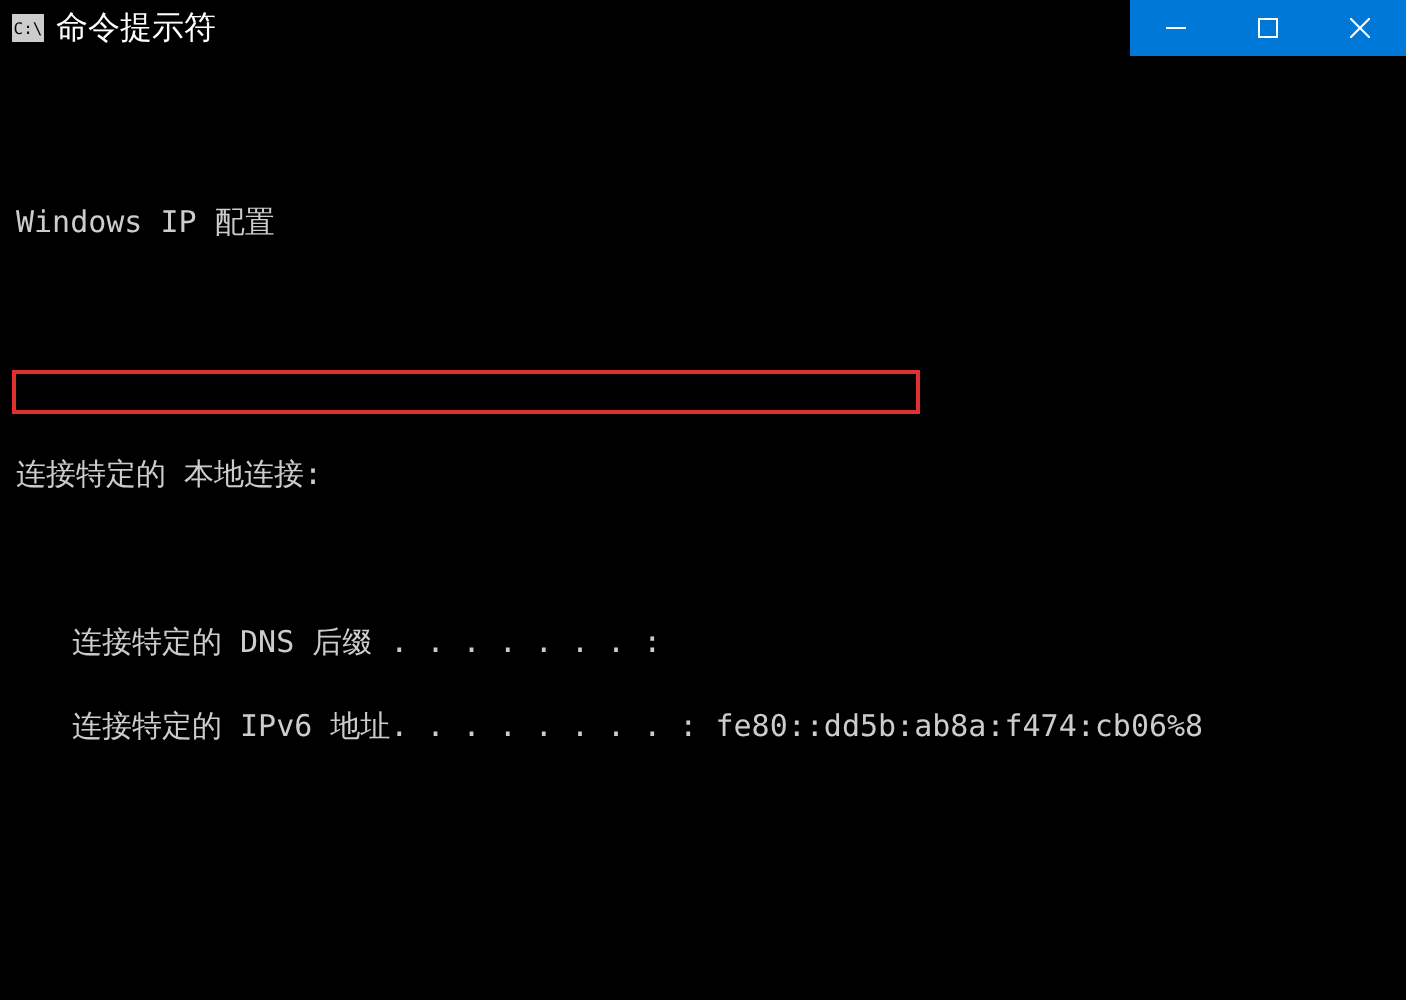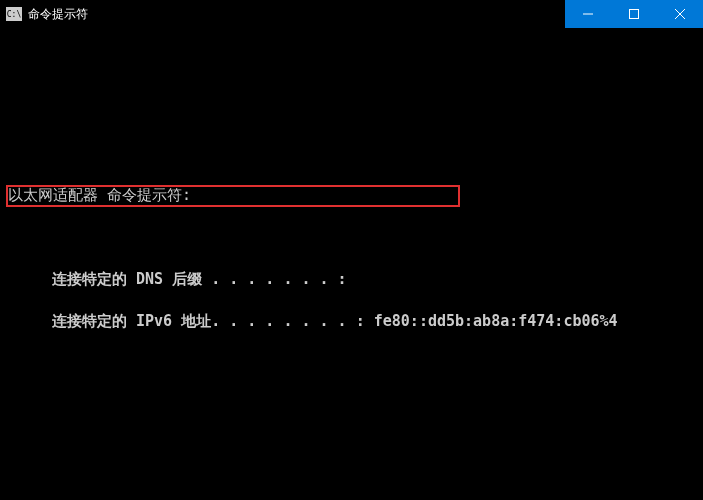--- a/index.html
+++ b/index.html
@@ -33,21 +33,21 @@
       background: #ccc;
       font-size: 8px;
       color: #000;
       display: flex;
       align-items: center;
       justify-content: center;
       font-family: monospace;
     }
     .title-text {
       color: #fff;
-      font-size: 12px;
+      font-size: 16px;
     }
     .window-controls {
       display: flex;
       height: 100%;
     }
     .win-btn {
       width: 46px;
       height: 28px;
       display: flex;
       align-items: center;
@@ -71,22 +71,21 @@
       font-size: 15px;
       line-height: 1.4;
       white-space: pre;
       font-family: "SimSun", "宋体", "Consolas", monospace;
       position: relative;
     }
     .line {
       min-height: 21px;
     }
     .indent {
-      margin-left: 44px;
-      font-weight: bold;
+      margin-left: 28px;
     }
     .highlight-box {
       position: absolute;
       border: 2px solid #e03030;
       pointer-events: none;
     }
   </style>
 </head>
 <body>
 
@@ -110,26 +109,27 @@
       <svg width="10" height="10" viewBox="0 0 10 10">
           <line x1="0" y1="0" x2="10" y2="10"></line>
           <line x1="10" y1="0" x2="0" y2="10"></line>
         </svg>
     </div>
   </div>
 </div>
 
 <div class="terminal">
 <div class="line"></div>
+<div class="line">Windows IP 配置</div>
 <div class="line"></div>
 <div class="line"></div>
-<div class="line">以太网适配器 命令提示符:</div>
+<div class="line">连接特定的 本地连接:</div>
 <div class="line"></div>
 <div class="line indent"><span>连接特定的 DNS 后缀 . . . . . . . :</span> <span></span></div>
-<div class="line indent"><span>连接特定的 IPv6 地址. . . . . . . . :</span> <span>fe80::dd5b:ab8a:f474:cb06%4</span></div>
+<div class="line indent"><span>连接特定的 IPv6 地址. . . . . . . . :</span> <span>fe80::dd5b:ab8a:f474:cb06%8</span></div>
 
 
 
 
 
 
 
 
 
 

